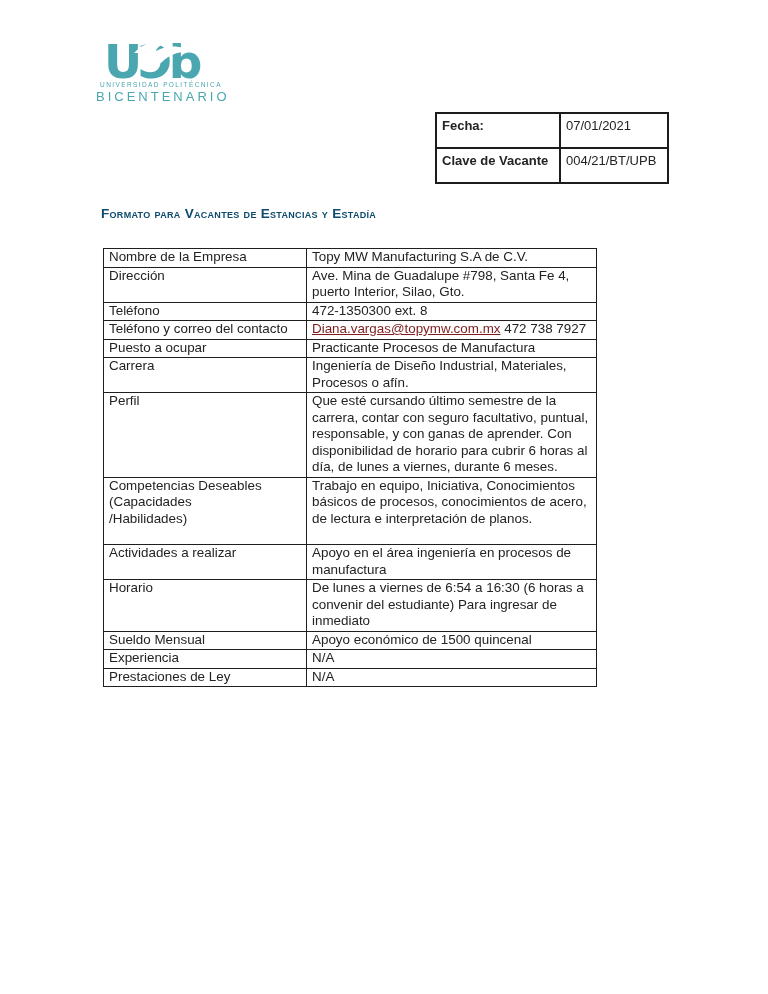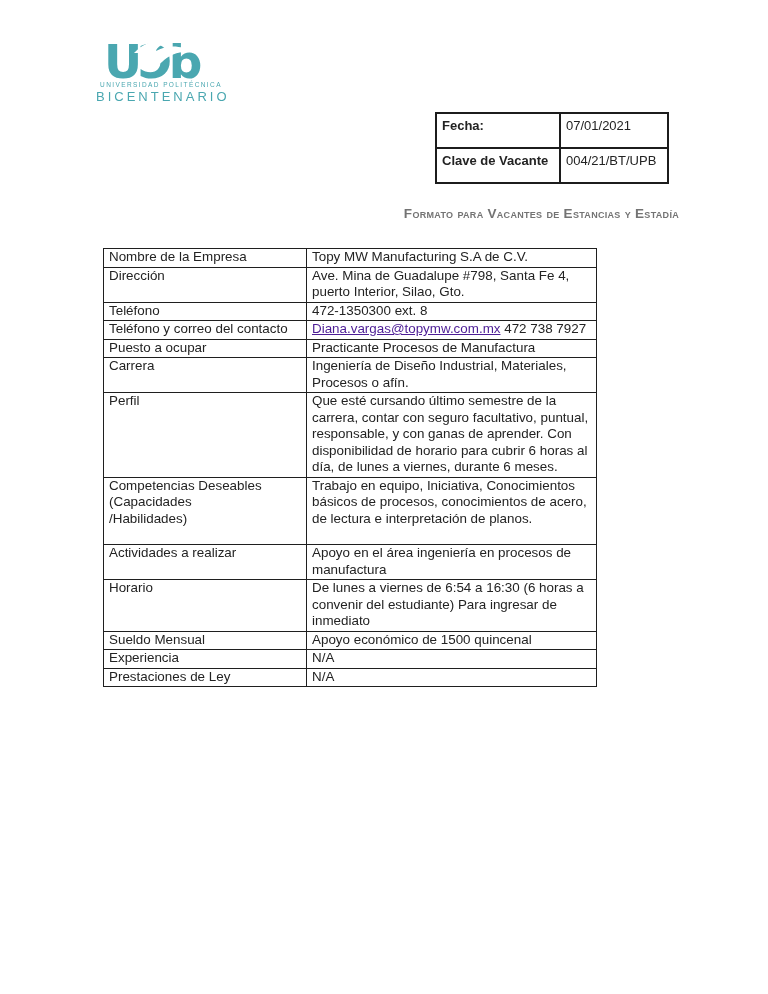--- a/index.html
+++ b/index.html
@@ -39,43 +39,43 @@
     border:2px solid #1c1c1c;
     vertical-align:top;text-align:left;
     padding:4px 5px 13px 5px;
     font-size:13px;line-height:16px;
   }
   .meta-label{font-weight:bold;width:112px;}
   .meta-value{width:96px;}
 
   
   .form-title{
-    position:absolute;top:206px;left:115px;width:564px;
-    text-align:right;
+    position:absolute;top:206px;left:101px;width:564px;
+    text-align:left;
     font-weight:bold;font-size:13.5px;
     font-variant:small-caps;
     letter-spacing:0.3px;
-    color:#737373;
+    color:#0c4a6e;
   }
 
   
   .vacancy-table{
     position:absolute;left:103px;top:248px;width:494px;
     border-collapse:collapse;table-layout:fixed;
   }
   .vacancy-table th,.vacancy-table td{
     border:1px solid #1f1f1f;
     font-size:13.4px;line-height:16.5px;
     font-weight:normal;text-align:left;vertical-align:top;
     padding:0 5px 1px 5px;
     color:#232323;
   }
   .vacancy-table th{width:192px;white-space:pre-line;}
   tr.pad-bottom th,tr.pad-bottom td{padding-bottom:17px;}
-  .email-link{color:#4c1d95;text-decoration:underline;cursor:pointer;}
+  .email-link{color:#7f1d1d;text-decoration:underline;cursor:pointer;}
 </style>
 </head>
 <body>
 
 <div class="page">
 
   <div class="logo">
     <svg width="122" height="50" viewBox="0 0 122 50" aria-hidden="true">
       <text x="4" y="44" class="logo-mark-text">UƆb</text>
       <path fill="#ffffff" d="M34 19 C44 8 59 4 69 8 C62 10 57 13 56 17 C69 10 83 12 91 18 C79 17 69 21 62 28 C57 33 49 32 47 25 C44 18 39 19 34 19 Z"></path>

